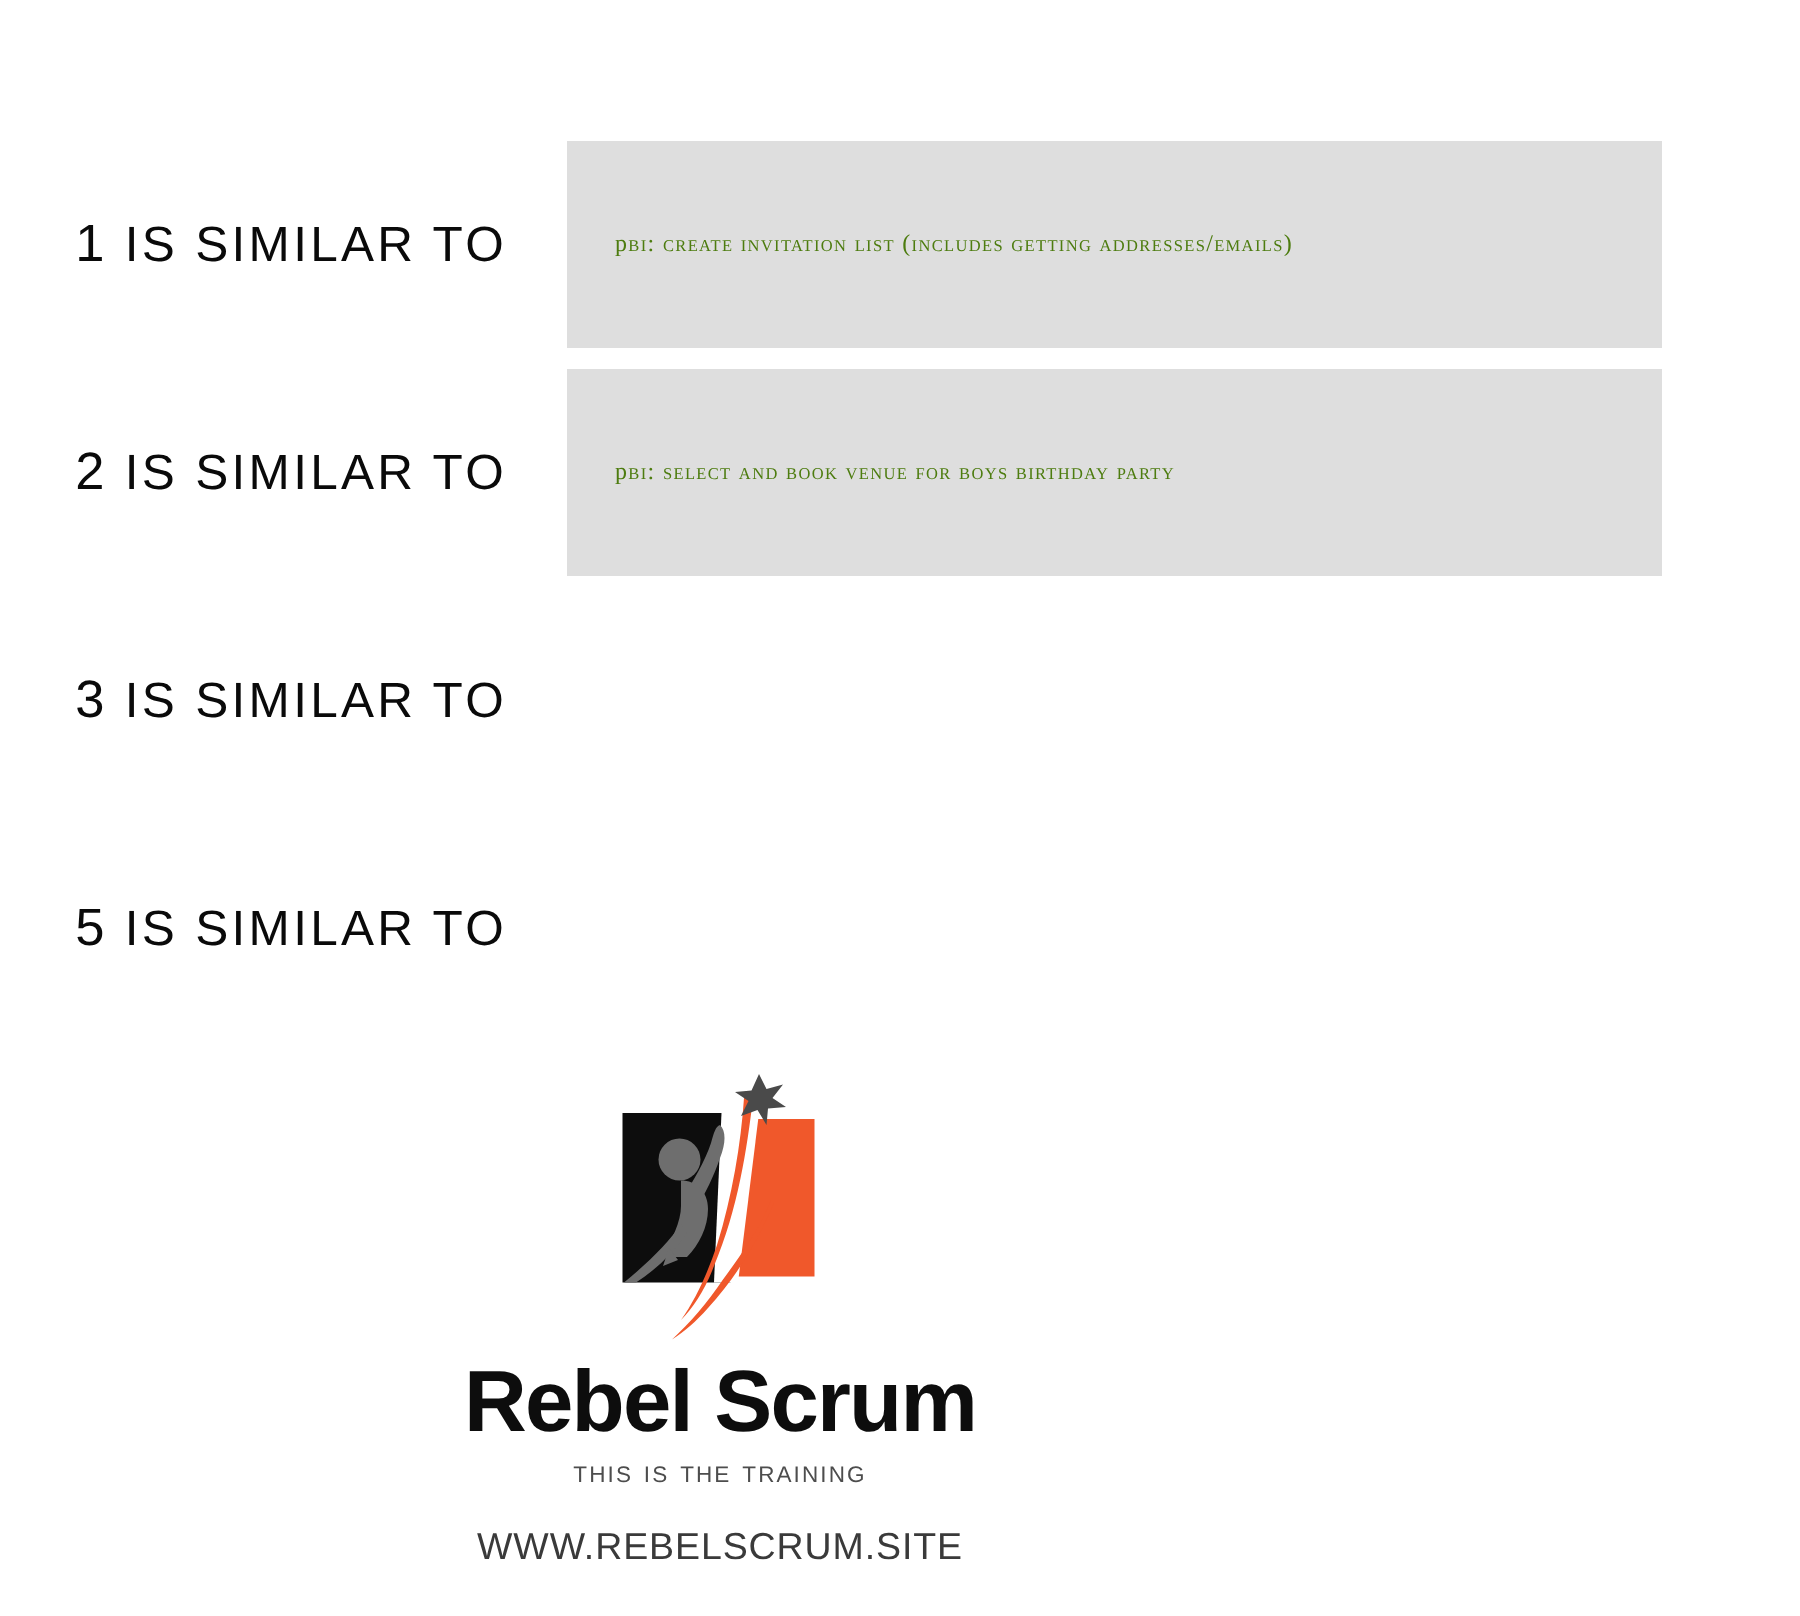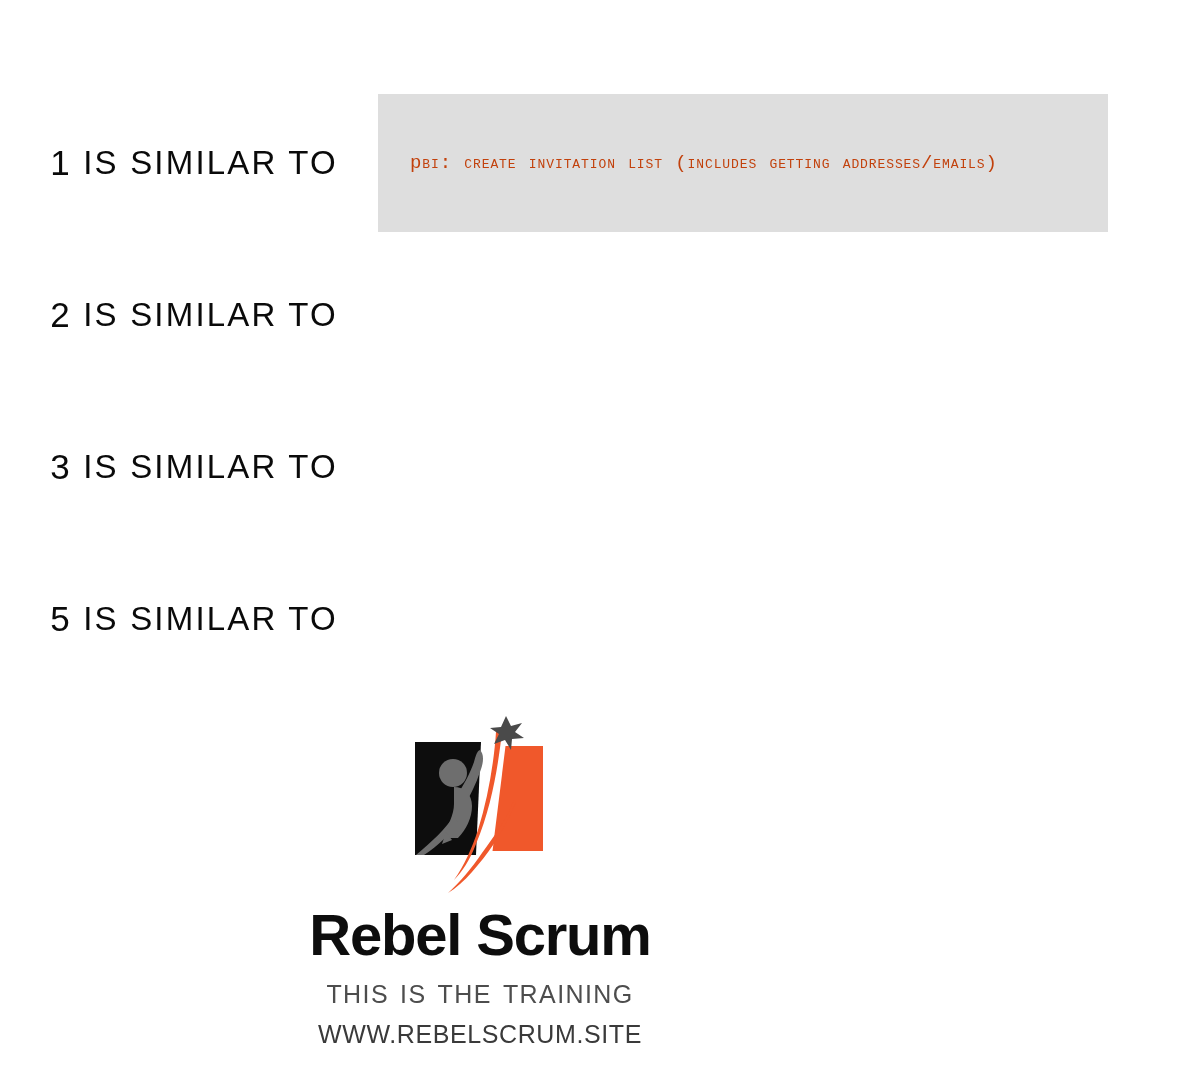--- a/index.html
+++ b/index.html
@@ -56,25 +56,25 @@
     width: 730px;
     height: 138px;
     background: #dedede;
     display: flex;
     align-items: center;
     box-sizing: border-box;
     padding-left: 32px;
     padding-right: 20px;
   }
   .pbi-card-text {
-    font-family: Liberation Mono, monospace;
-    font-size: 19px;
+    font-family: Liberation Serif, serif;
+    font-size: 16px;
     font-weight: 400;
     letter-spacing: 0.9px;
-    color: #c2410c;
+    color: #4d7c0f;
     font-variant: small-caps;
     text-transform: lowercase;
     white-space: nowrap;
   }
   .pbi-card-text::first-letter { font-variant: normal; }
 
   
   #brand-footer {
     position: absolute;
     left: 0;
@@ -93,38 +93,38 @@
     font-family: "Liberation Sans", sans-serif;
     font-size: 58px;
     font-weight: bold;
     letter-spacing: -1.2px;
     color: #0d0d0d;
     line-height: 1;
     margin-top: 2px;
   }
   #brand-tagline {
     font-family: "Liberation Sans", sans-serif;
-    font-size: 35px;
+    font-size: 21px;
     font-weight: 400;
     letter-spacing: 1.4px;
     color: #4d4d4d;
     font-variant: small-caps;
     text-transform: lowercase;
     text-align: center;
     line-height: 1.18;
     margin-top: 6px;
   }
   #brand-tagline .tagline-line { display: block; }
   #brand-url {
     font-family: "Liberation Sans", sans-serif;
     font-size: 25px;
     font-weight: 400;
     letter-spacing: 0.6px;
     color: #3a3a3a;
-    margin-top: 9px;
+    margin-top: 22px;
   }
 </style>
 </head>
 <body>
 
 <div id="reference-rows">
 
   <div class="reference-row">
     <div class="row-label">
       <span class="label-number">1</span>
@@ -135,20 +135,23 @@
       <span class="pbi-card-text">PBI: Create invitation list (includes getting addresses/emails)</span>
     </div>
   </div>
 
   <div class="reference-row">
     <div class="row-label">
       <span class="label-number">2</span>
       <span>&nbsp;</span>
       <span>IS SIMILAR TO</span>
     </div>
+    <div class="pbi-card">
+      <span class="pbi-card-text">PBI: Select and book Venue for boys birthday party</span>
+    </div>
   </div>
 
   <div class="reference-row">
     <div class="row-label">
       <span class="label-number">3</span>
       <span>&nbsp;</span>
       <span>IS SIMILAR TO</span>
     </div>
   </div>
 

